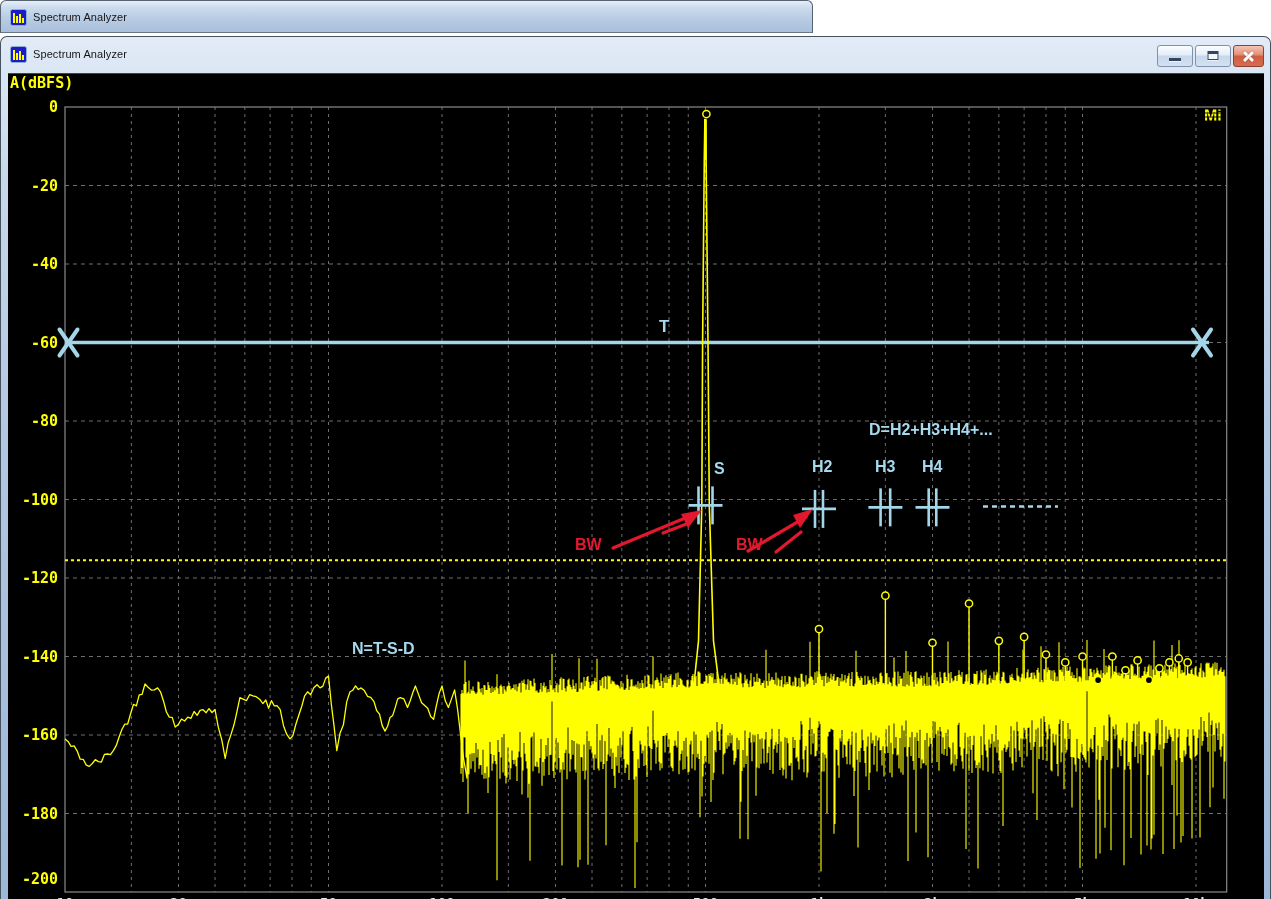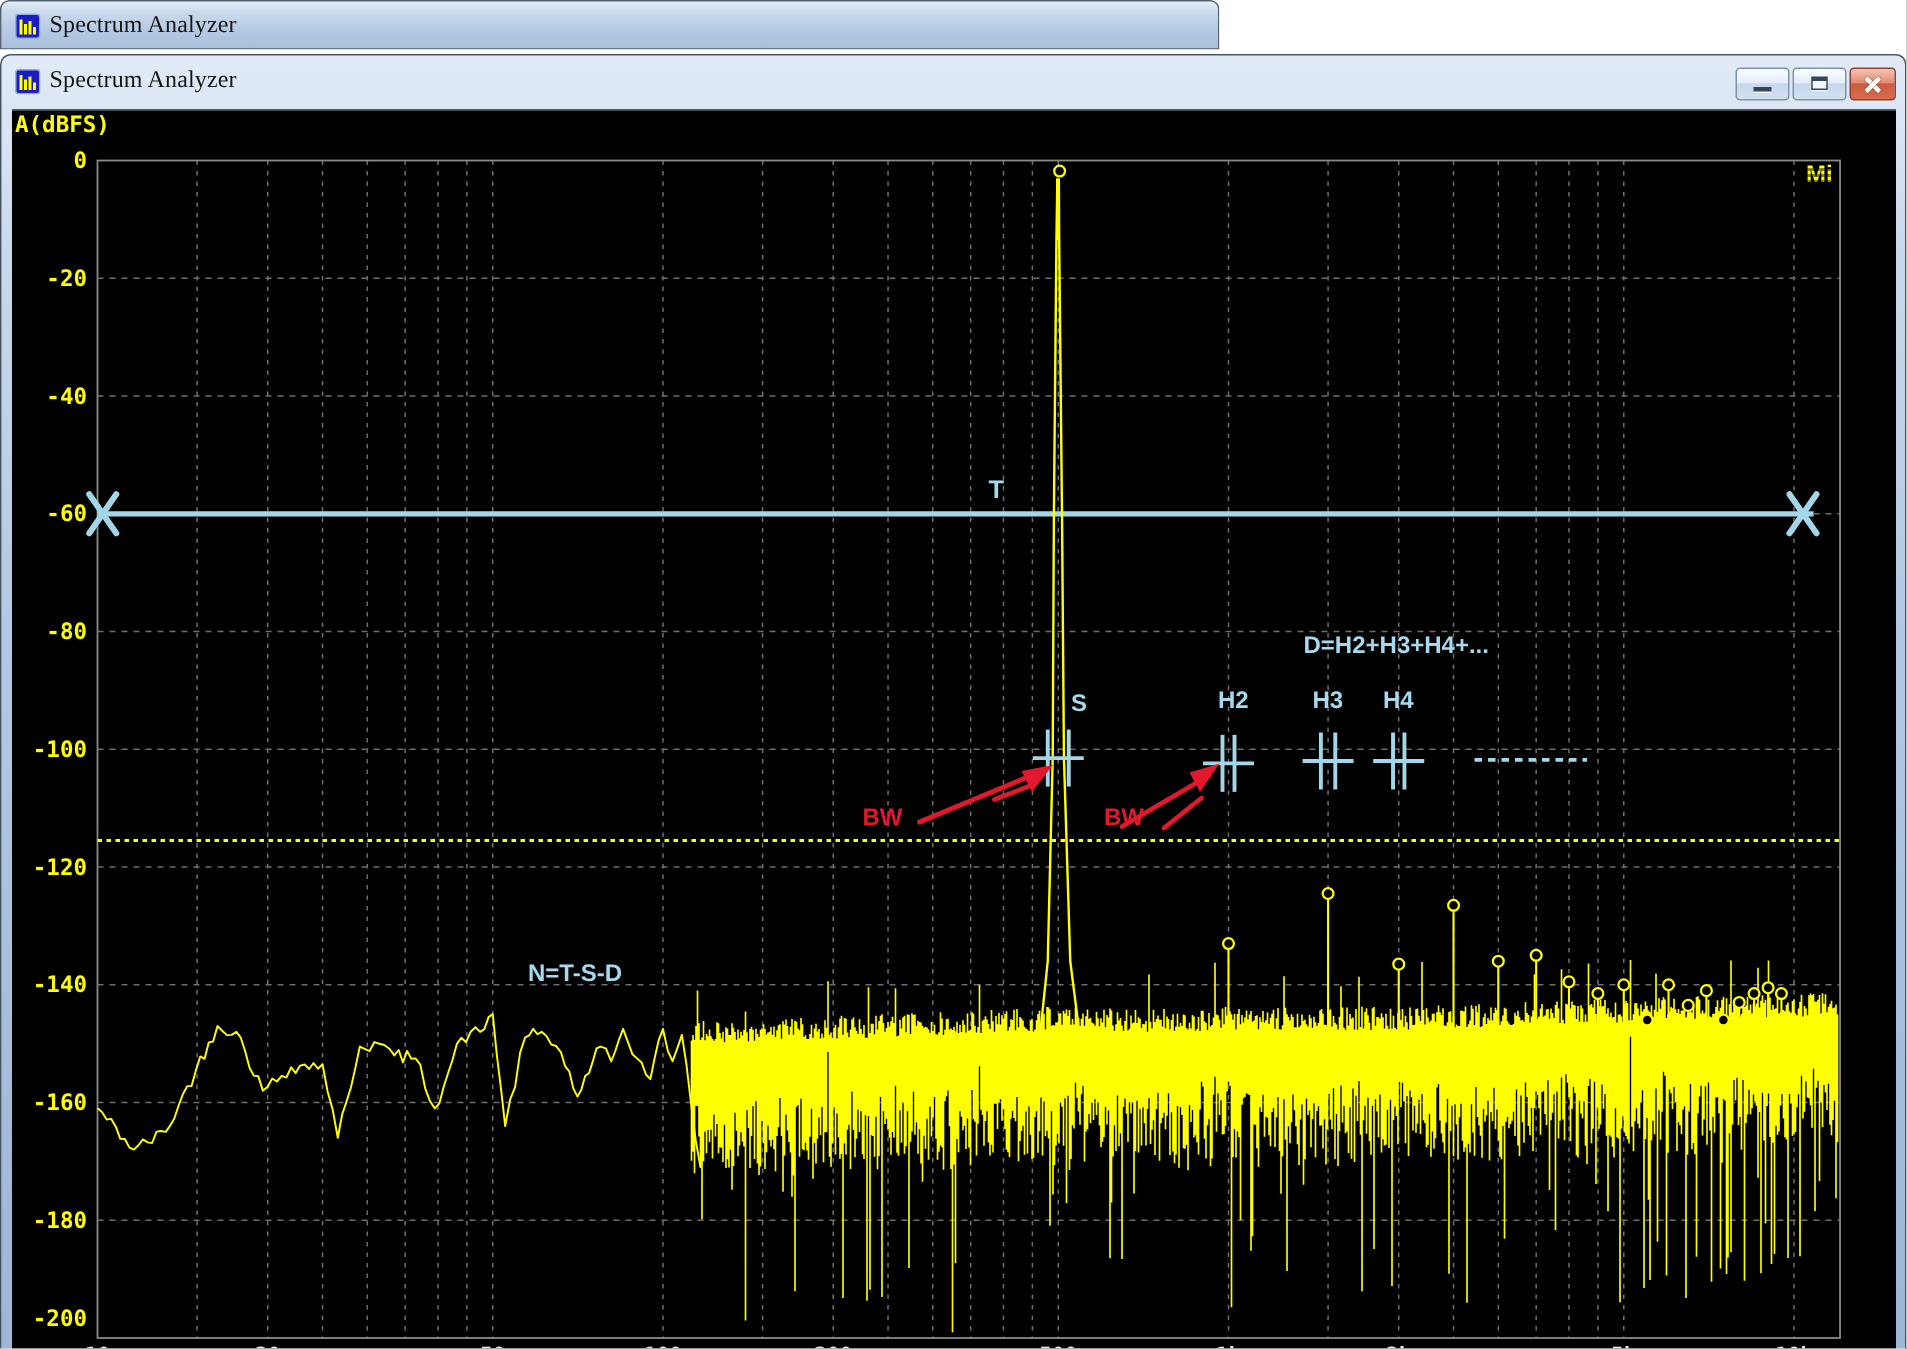--- a/index.html
+++ b/index.html
@@ -10,21 +10,21 @@
     border:1px solid #55626f;border-bottom:1px solid #6a7886;border-radius:6px 6px 0 0;
     background:linear-gradient(180deg,#e6eef8 0%,#cddcee 20%,#b9cce4 55%,#a9bfdb 100%);
     box-sizing:border-box;}
   
   .main-window{position:absolute;left:0;top:36px;width:1271px;height:863px;
     border:1px solid #46535f;border-bottom:none;border-radius:7px 7px 0 0;
     background:linear-gradient(180deg,#e2ebf7 0%,#c9d9ec 15%,#b3c8e3 45%,#9cb7d8 100%);
     box-sizing:border-box;}
   .titlebar{position:absolute;left:0;top:0;right:0;height:34px;display:flex;align-items:center;}
   .titlebar .app-icon{margin-left:9px;margin-right:6px;width:17px;height:17px;flex:0 0 auto;}
-  .titlebar .title-text{font-size:16px;color:#161616;letter-spacing:.1px;font-family:Liberation Serif, serif;}
+  .titlebar .title-text{font-size:11px;color:#161616;letter-spacing:.1px;}
   .bg-window .titlebar{height:32px;}
 
   
   .controls{position:absolute;right:6px;top:8px;display:flex;}
   .wbtn{width:36px;height:22px;border:1px solid #7e92ac;border-radius:3px;margin-left:2px;
     background:linear-gradient(180deg,#fbfdff 0%,#e3edf8 45%,#c6d7eb 50%,#d3e1f1 100%);
     position:relative;box-sizing:border-box;}
   .wbtn.close{width:31px;border:1px solid #90402e;
     background:linear-gradient(180deg,#f5c4b4 0%,#e28d74 45%,#cf5c41 50%,#d76c50 100%);}
   .glyph-min{position:absolute;left:50%;top:12px;transform:translateX(-50%);width:12px;height:3px;

